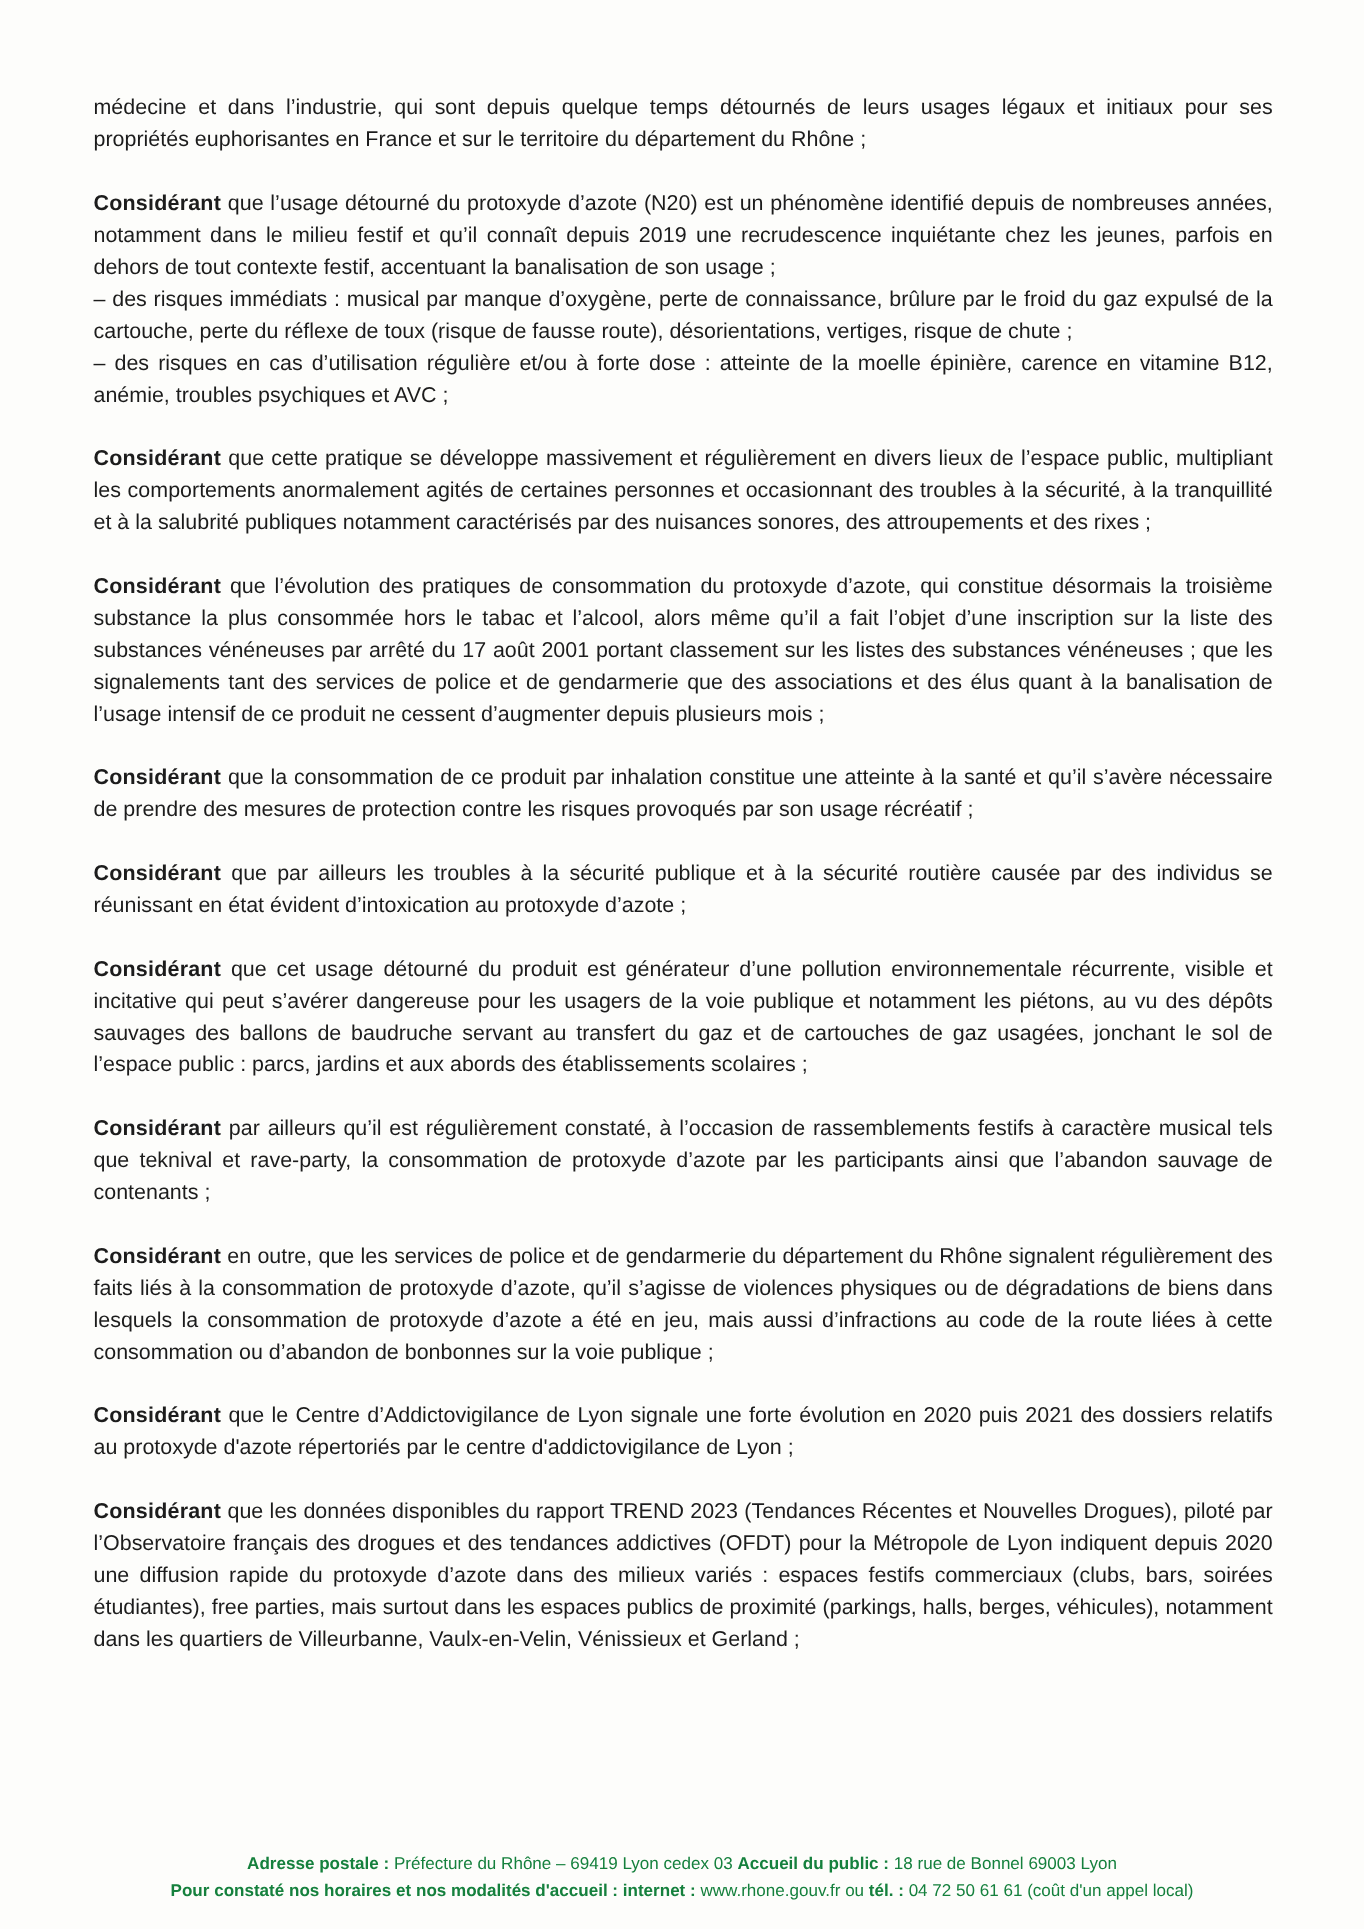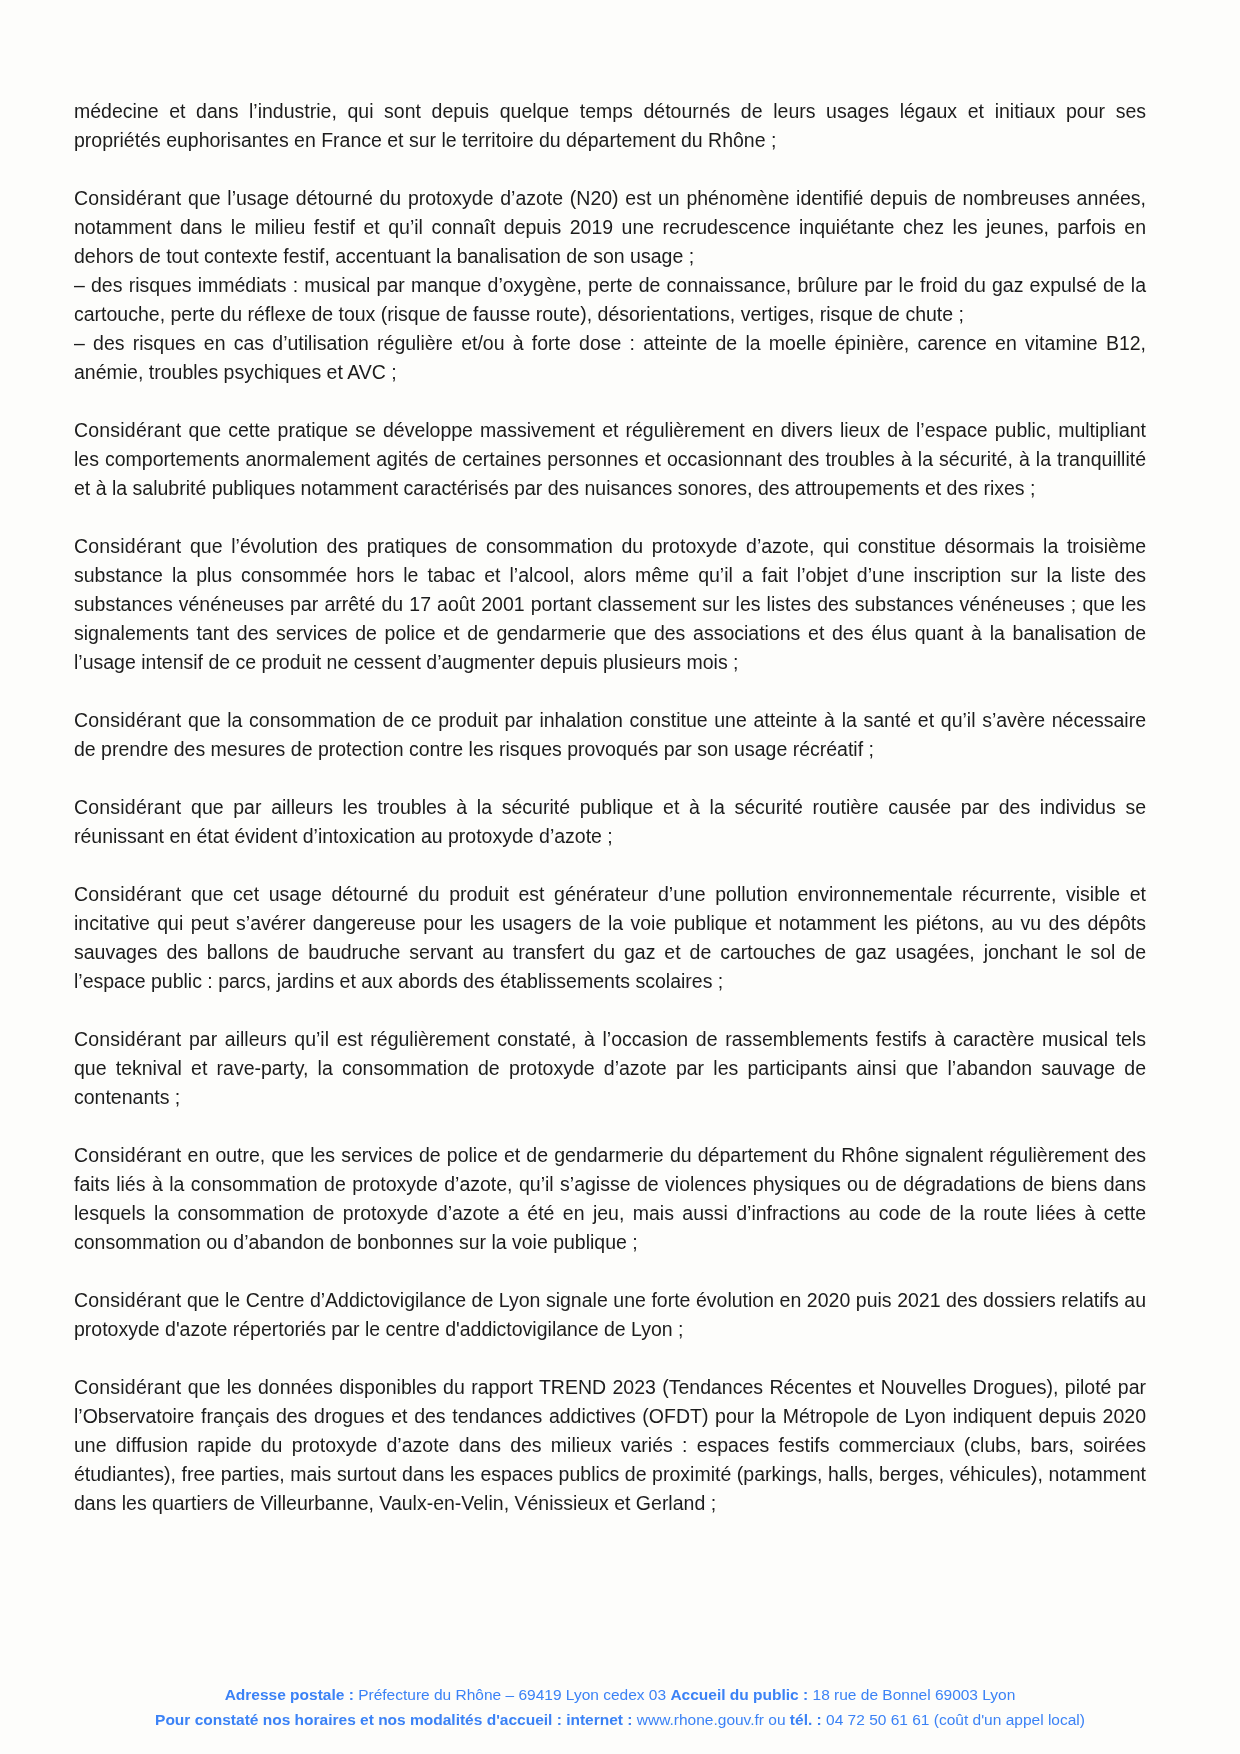--- a/index.html
+++ b/index.html
@@ -13,55 +13,54 @@
     width: 1240px;
     height: 1754px;
     margin: 0 auto;
     background: #fdfdfb;
     color: #1c1c1c;
     overflow: hidden;
   }
   .doc-body {
     position: absolute;
     top: 84px;
-    left: 74px;
+    left: 85px;
     width: 1072px;
-    margin-top: 13px;
   }
   .doc-body p {
     margin: 0;
     font-size: 19.5px;
     line-height: 29px;
     text-align: justify;
     color: #1c1c1c;
   }
   .doc-body p.para {
     margin-top: 29px;
   }
   .doc-body p.first {
     margin-top: 0;
   }
   .doc-body p.tight {
     margin-top: 0;
   }
   .doc-body strong.lead {
-    font-weight: normal;
+    font-weight: bold;
     letter-spacing: 0.2px;
   }
   .footer {
     position: absolute;
     left: 0;
     bottom: 22px;
     width: 100%;
     text-align: center;
   }
   .footer .fline {
     font-size: 15.5px;
     line-height: 25px;
-    color: #3b82f6;
+    color: #15803d;
   }
   .footer b { font-weight: bold; }
 </style>
 </head>
 <body>
 
 <div class="page">
 
   <div class="doc-body" id="doc-body">
       <p class="first">médecine et dans l’industrie, qui sont depuis quelque temps détournés de leurs usages légaux et initiaux pour ses propriétés euphorisantes en France et sur le territoire du département du Rhône ;</p>

